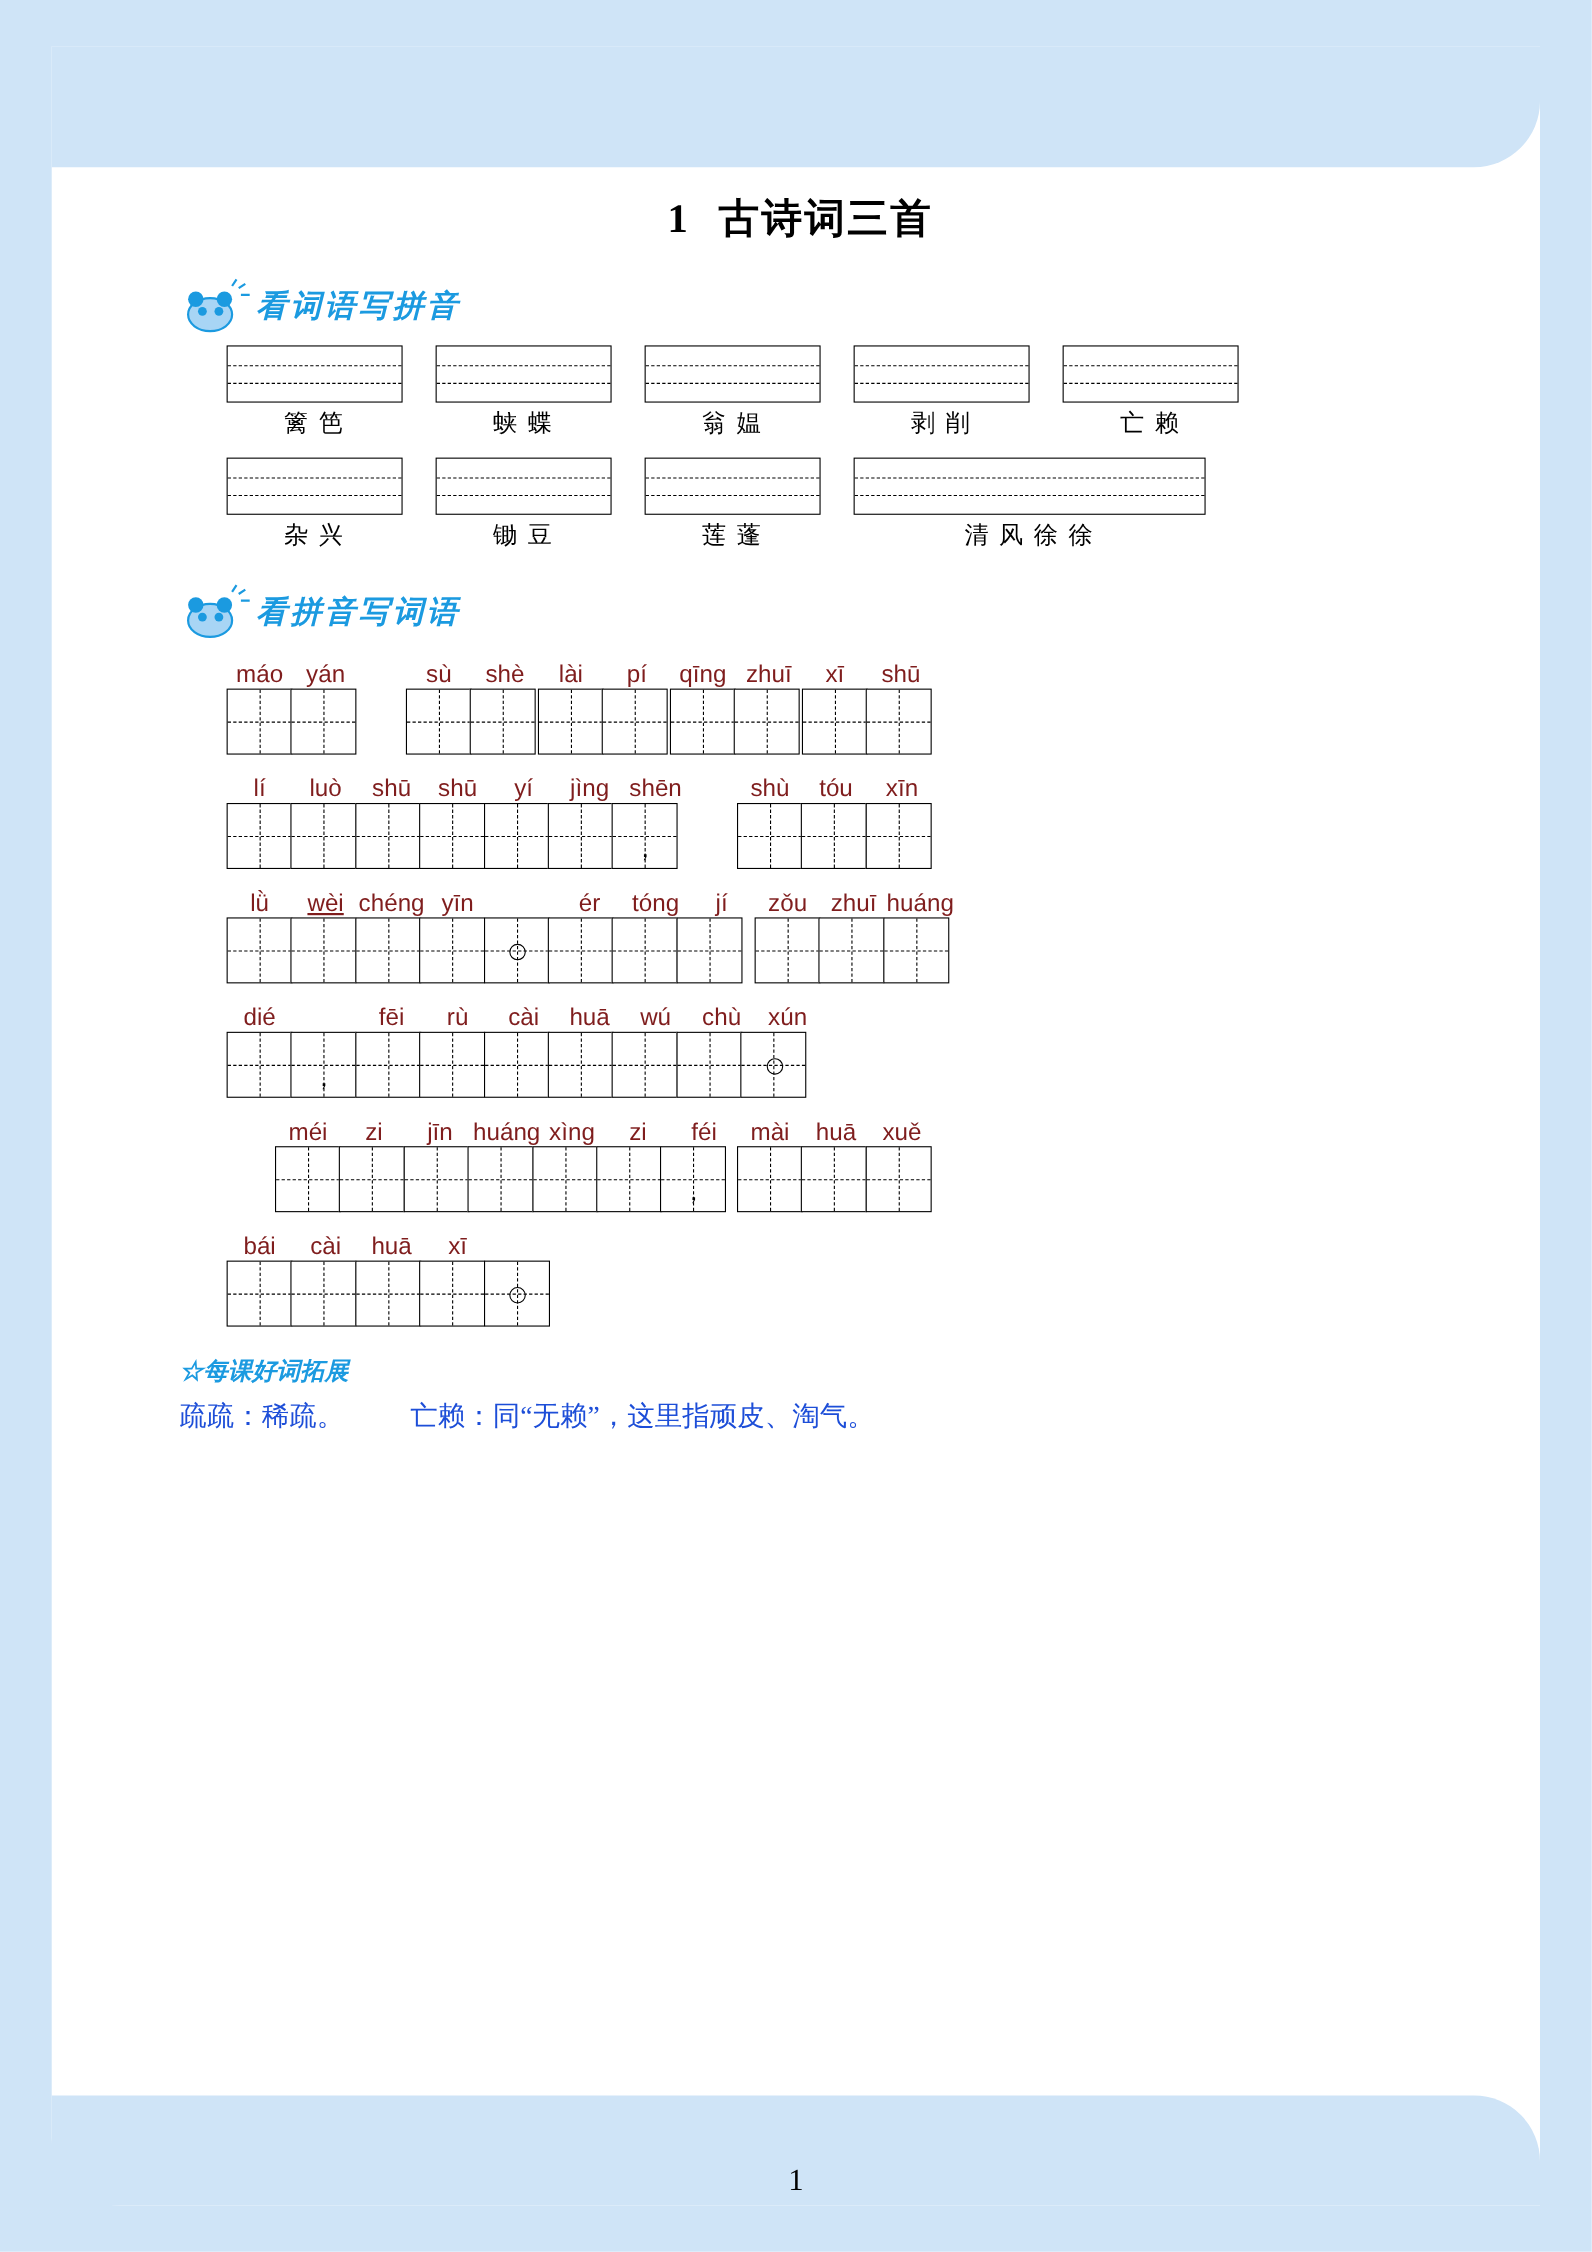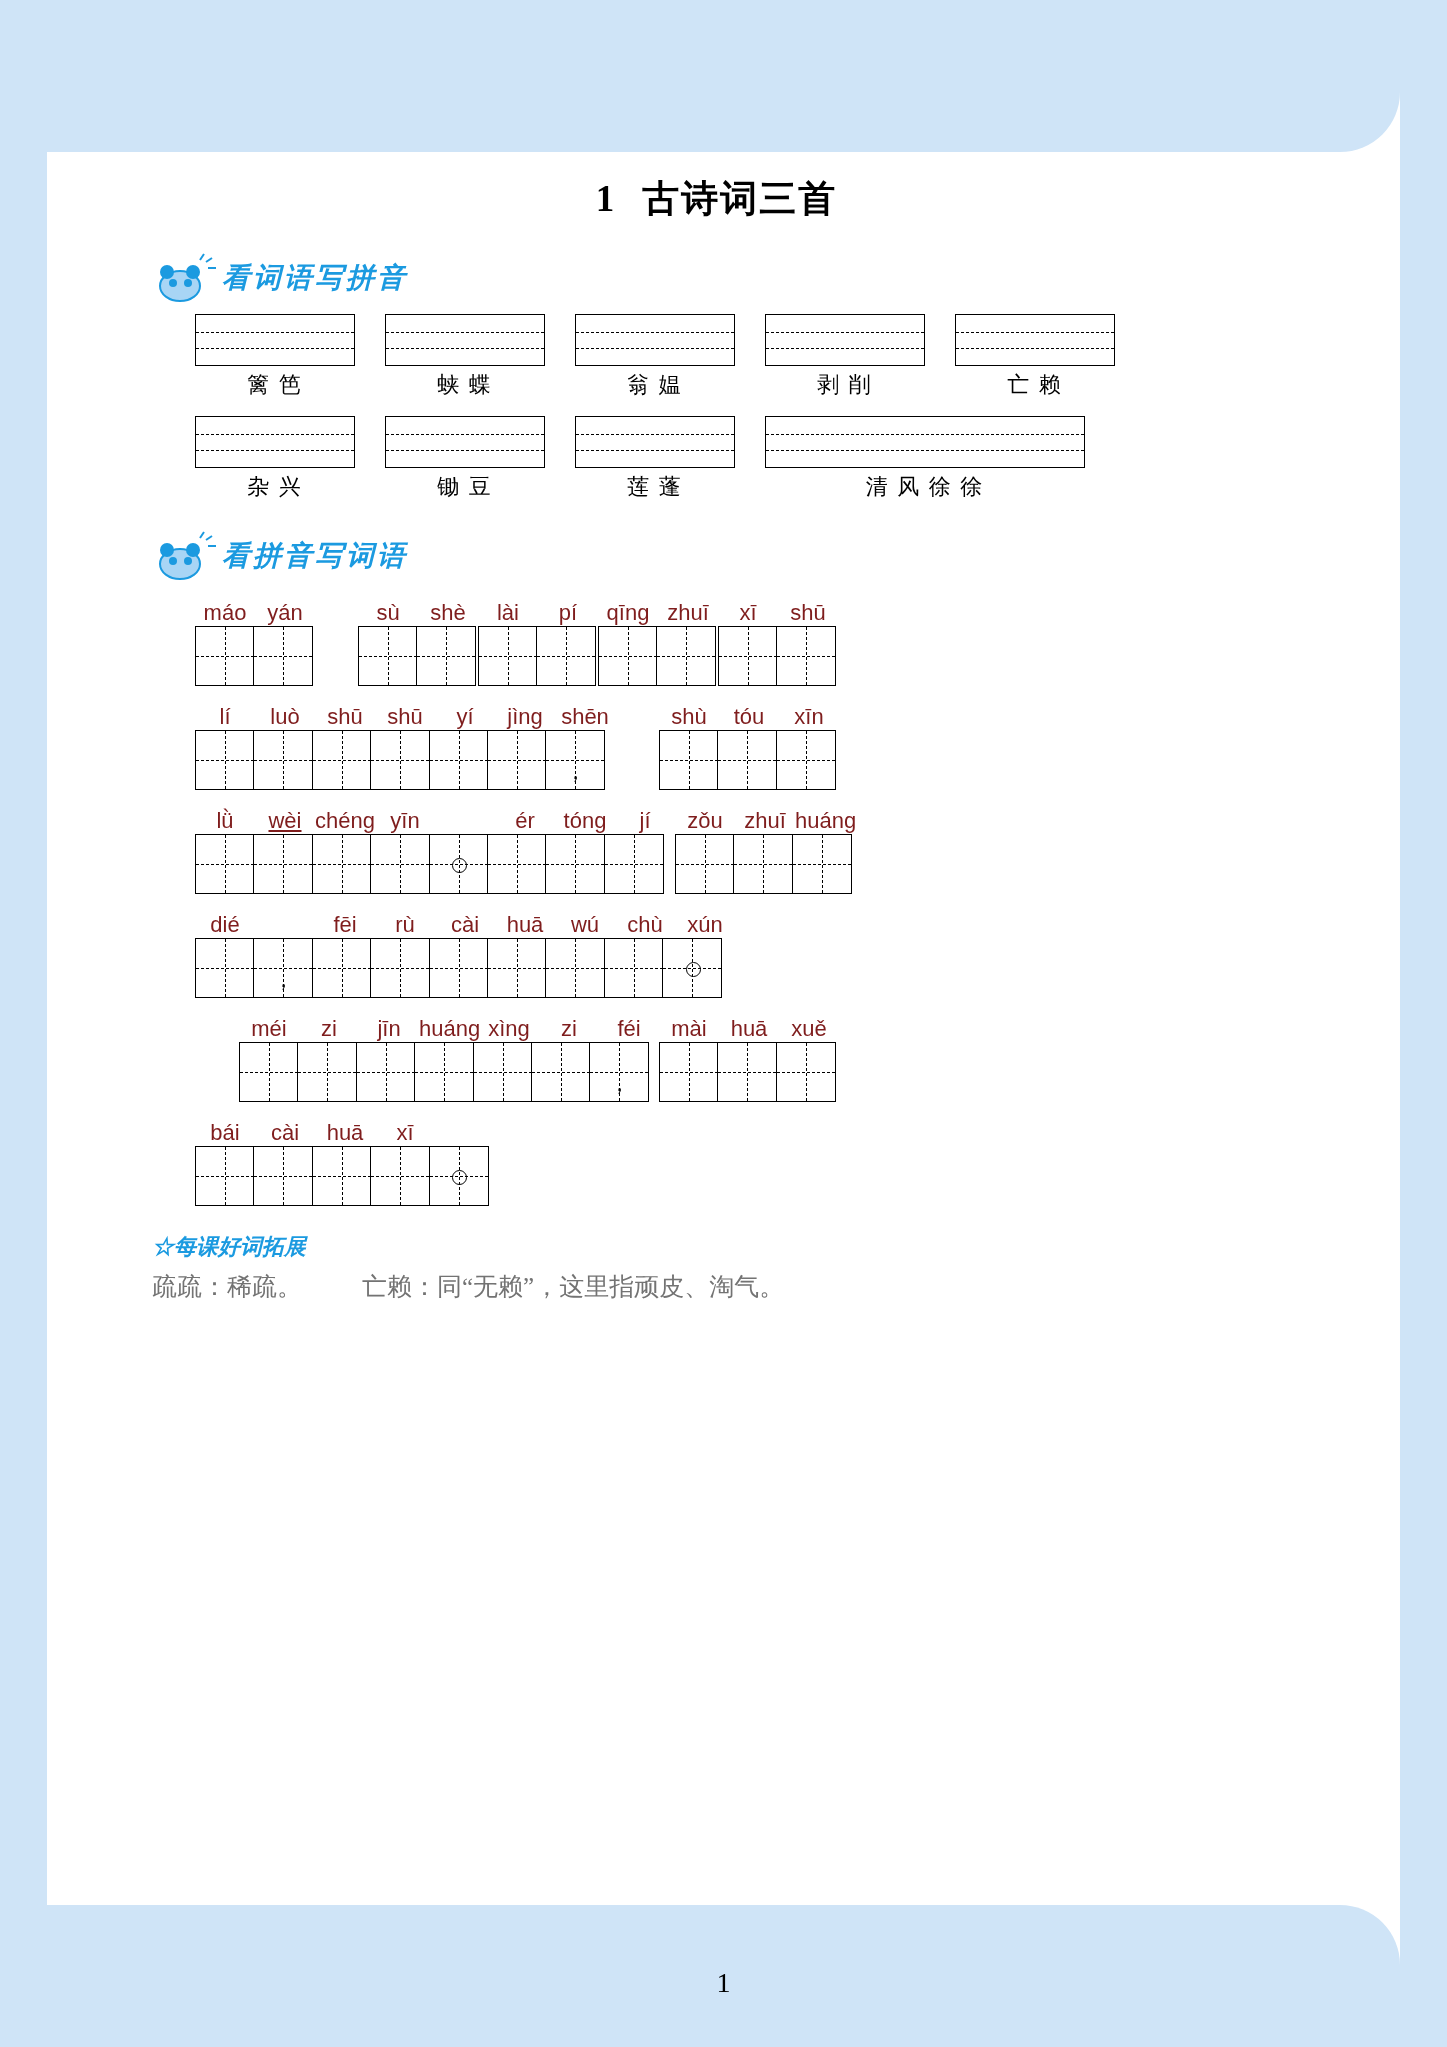--- a/index.html
+++ b/index.html
@@ -50,21 +50,21 @@
     position: absolute;
     left: 47px;
     bottom: 42px;
     width: 1353px;
     height: 100px;
     background: #cfe4f7;
     border-top-right-radius: 60px;
   }
   .content {
     position: absolute;
-    left: 40px;
+    left: 51px;
     top: 152px;
     width: 1353px;
     height: 1753px;
   }
   .title {
     text-align: center;
     font-size: 37px;
     font-weight: bold;
     letter-spacing: 2px;
     margin-top: 22px;
@@ -193,21 +193,21 @@
     font-size: 22px;
     color: #1b9ae0;
     font-weight: bold;
     font-style: italic;
     font-family: "Liberation Sans", sans-serif;
   }
   .tip-body {
     margin-left: 112px;
     margin-top: 8px;
     font-size: 25px;
-    color: #737373;
+    color: #1d4ed8;
     font-family: "Liberation Serif", serif;
   }
   .tip-body .sp { display: inline-block; width: 60px; }
 
   .pagenum {
     position: absolute;
     left: 0; right: 0;
     bottom: 48px;
     text-align: center;
     font-size: 28px;

